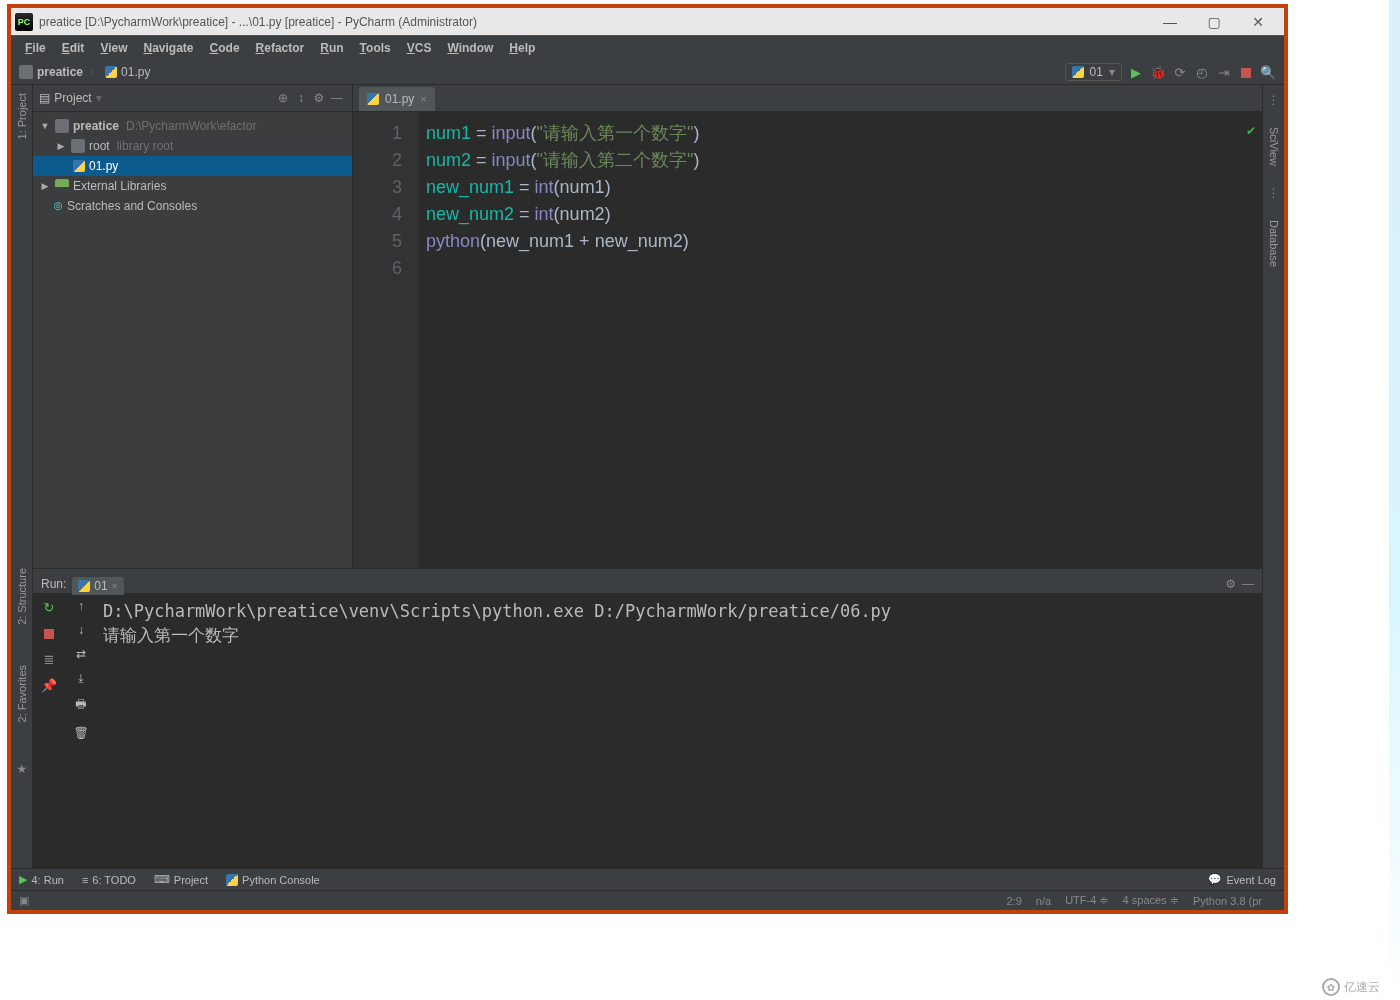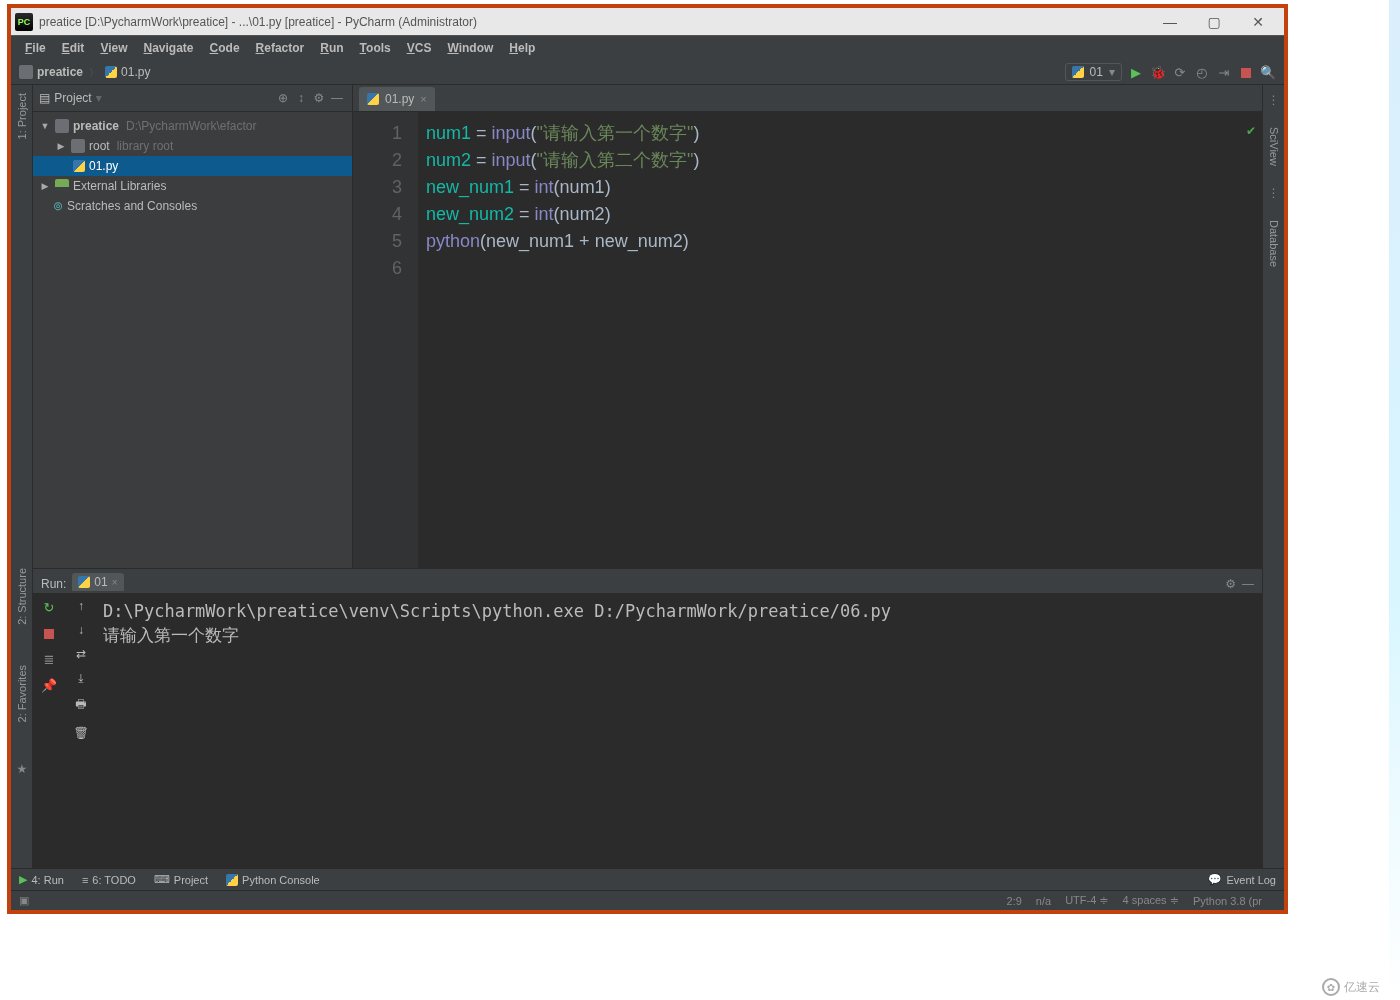--- a/index.html
+++ b/index.html
@@ -50,21 +50,21 @@
   .tabs{height:27px;display:flex;align-items:flex-end;background:#3c3f41;border-bottom:1px solid #2b2b2b;padding-left:6px;}
   .tab{height:24px;background:#515658;display:flex;align-items:center;padding:0 8px;gap:6px;font-size:12px;color:#bbb;border-top-left-radius:3px;border-top-right-radius:3px;}
   .tab .x{color:#888;font-size:11px;}
   .code-area{flex:1;display:flex;font-family:"JetBrains Mono","Consolas",monospace;font-size:18px;line-height:27px;position:relative;}
   .gutter{width:65px;background:#313335;text-align:right;padding:8px 16px 0 0;color:#606366;}
   .codelines{flex:1;padding:8px 0 0 8px;white-space:pre;color:#a9b7c6;}
   .kw-var{color:#14b8a6;} .kw-op{color:#a9b7c6;} .kw-func{color:#8888c6;} .kw-str{color:#6a8759;}
   .check{position:absolute;right:6px;top:6px;color:#49a84d;font-size:12px;}
   
   .run-panel{height:300px;border-top:1px solid #2b2b2b;display:flex;flex-direction:column;background:#2b2b2b;}
-  .run-head{height:24px;background:#3c3f41;display:flex;align-items:flex-end;padding:2px 8px;}
+  .run-head{height:24px;background:#3c3f41;display:flex;align-items:flex-start;padding:8px 8px;}
   .run-head .tab2{display:flex;align-items:center;gap:4px;background:#515658;padding:2px 6px;border-radius:3px 3px 0 0;margin-left:6px;}
   .run-head .x{color:#888;font-size:10px;}
   .run-body{flex:1;display:flex;}
   .run-left{width:32px;display:flex;flex-direction:column;align-items:center;padding:6px 0;gap:10px;}
   .run-left div{width:16px;height:16px;display:flex;align-items:center;justify-content:center;font-size:13px;color:#888;}
   .run-left2{width:32px;display:flex;flex-direction:column;align-items:center;padding:6px 0;gap:10px;}
   .console{flex:1;padding:6px;font-family:Consolas,monospace;font-size:17px;line-height:24px;color:#bbb;white-space:pre;overflow:hidden;}
   
   .bottom-tools{height:22px;background:#3c3f41;border-top:1px solid #2b2b2b;display:flex;align-items:center;padding:0 8px;gap:18px;}
   .bottom-tools .bt{display:flex;align-items:center;gap:4px;font-size:11px;color:#bbb;}

